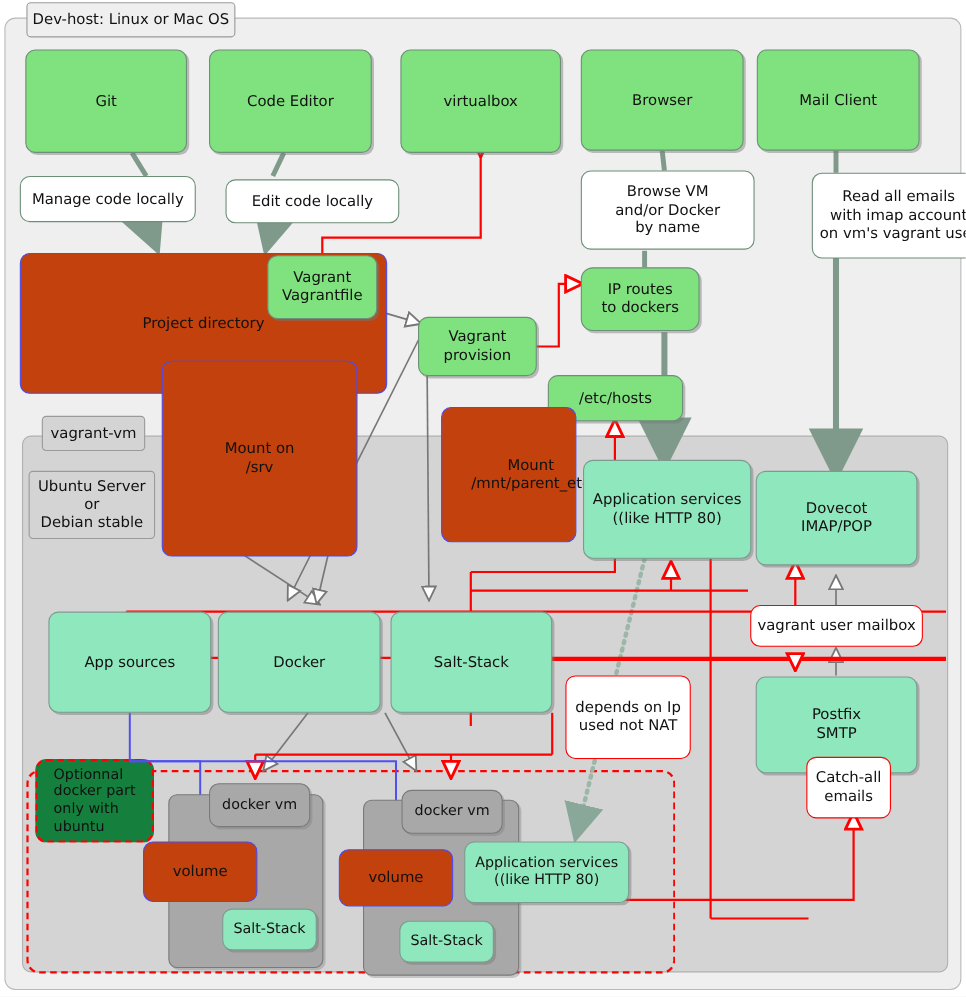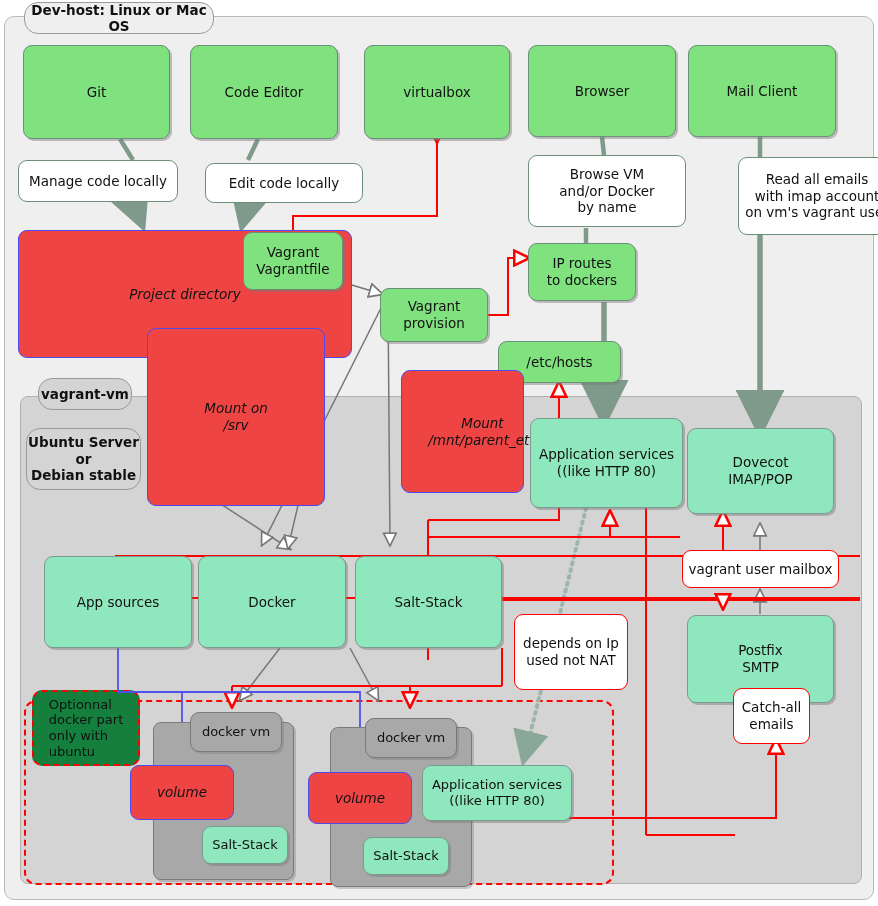--- a/index.html
+++ b/index.html
@@ -6,33 +6,33 @@
   body{font-family:"DejaVu Sans","Liberation Sans",sans-serif;}
   #stage{position:relative;width:878px;height:906px;background:#ffffff;overflow:hidden;}
 
   
   .node{position:absolute;box-sizing:border-box;display:flex;align-items:center;
         justify-content:center;text-align:center;border-radius:9px;
         font-size:13.5px;color:#111;line-height:1.25;white-space:pre-line;}
 
   .green  {background:#80e27e;border:1.6px solid #6b8f77;box-shadow:2px 2px 0 rgba(120,120,120,.45);}
   .mint   {background:#8fe7bd;border:1.6px solid #7c9b90;box-shadow:2px 2px 0 rgba(120,120,120,.45);}
-  .purple {background:#ef4444;border:1.6px solid #4b4bf0;font-style:italic;}
+  .purple {background:#c2410c;border:1.6px solid #4b4bf0;}
   .white  {background:#ffffff;border:1.6px solid #6b8f77;}
   .whitered{background:#ffffff;border:1.9px solid #ff0000;}
   .graybox{background:#a8a8a8;border:1.6px solid #7a7a7a;box-shadow:2px 2px 0 rgba(120,120,120,.35);}
 
   
   .frame{position:absolute;box-sizing:border-box;border-radius:10px;}
   .frame-outer{background:#efefef;border:1.3px solid #b9b9b9;}
   .frame-inner{background:#d4d4d4;border:1.3px solid #b0b0b0;border-radius:8px;}
   .frame-title{position:absolute;box-sizing:border-box;background:#efefef;
-        border:1.3px solid #9a9a9a;border-radius:14px;display:flex;align-items:center;
+        border:1.3px solid #9a9a9a;border-radius:4px;display:flex;align-items:center;
         justify-content:center;font-size:13.5px;color:#111;text-align:center;white-space:pre-line;
-        line-height:1.22;font-weight:bold;}
+        line-height:1.22;}
   .frame-title.gray{background:#d4d4d4;border-color:#9a9a9a;}
 
   .dashed-red{position:absolute;box-sizing:border-box;border:2px dashed #ff0000;border-radius:12px;
         background:transparent;}
 
   svg.wires{position:absolute;left:0;top:0;width:878px;height:906px;pointer-events:none;}
 </style>
 </head>
 <body>
 
@@ -161,21 +161,21 @@
 on vm's vagrant user</div>
 
   <div class="node purple" style="left:18px;top:230px;width:334px;height:128px;align-items:center;justify-content:center;">Project directory</div>
   <div class="node green" style="left:243px;top:232px;width:100px;height:58px;">Vagrant
 Vagrantfile</div>
   <div class="node purple" style="left:147px;top:328px;width:178px;height:178px;">Mount on
 /srv</div>
 
   <div class="node green" style="left:380px;top:288px;width:108px;height:54px;">Vagrant
 provision</div>
-  <div class="node green" style="left:528px;top:243px;width:108px;height:58px;">IP routes
+  <div class="node green" style="left:528px;top:243px;width:108px;height:58px;border-radius:11px;">IP routes
 to dockers</div>
   <div class="node green" style="left:498px;top:341px;width:123px;height:42px;">/etc/hosts</div>
 
   <div class="node purple" style="left:401px;top:370px;width:123px;height:123px;padding-left:40px;">Mount
 /mnt/parent_etc</div>
 
   <div class="node mint" style="left:530px;top:418px;width:153px;height:90px;">Application services
 ((like HTTP 80)</div>
   <div class="node mint" style="left:687px;top:428px;width:147px;height:86px;">Dovecot
 IMAP/POP</div>

